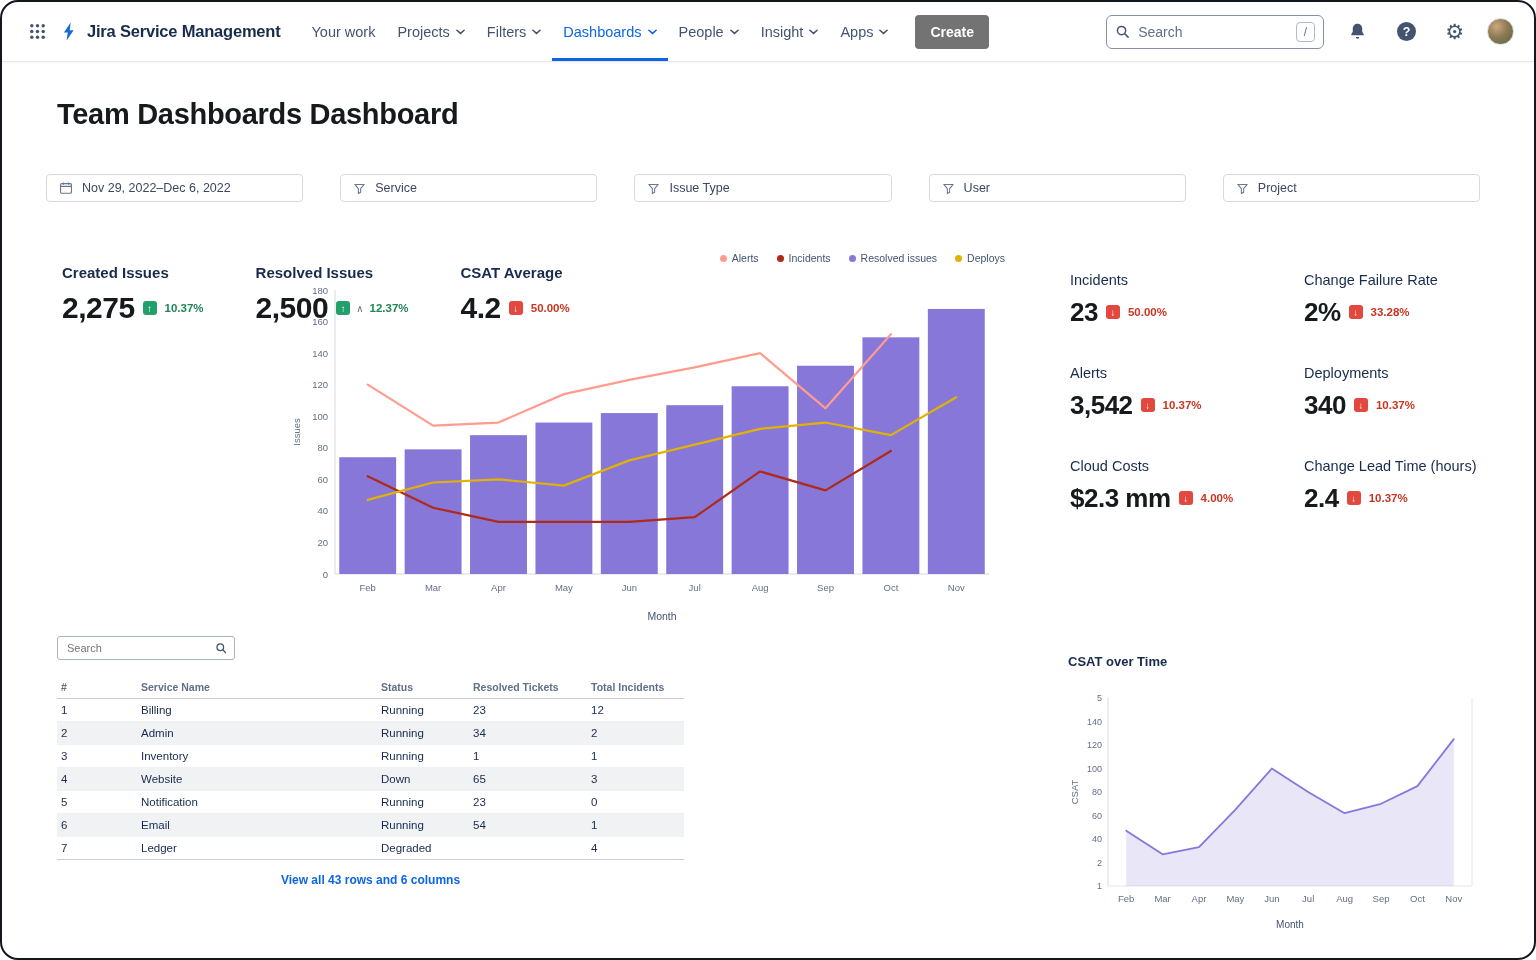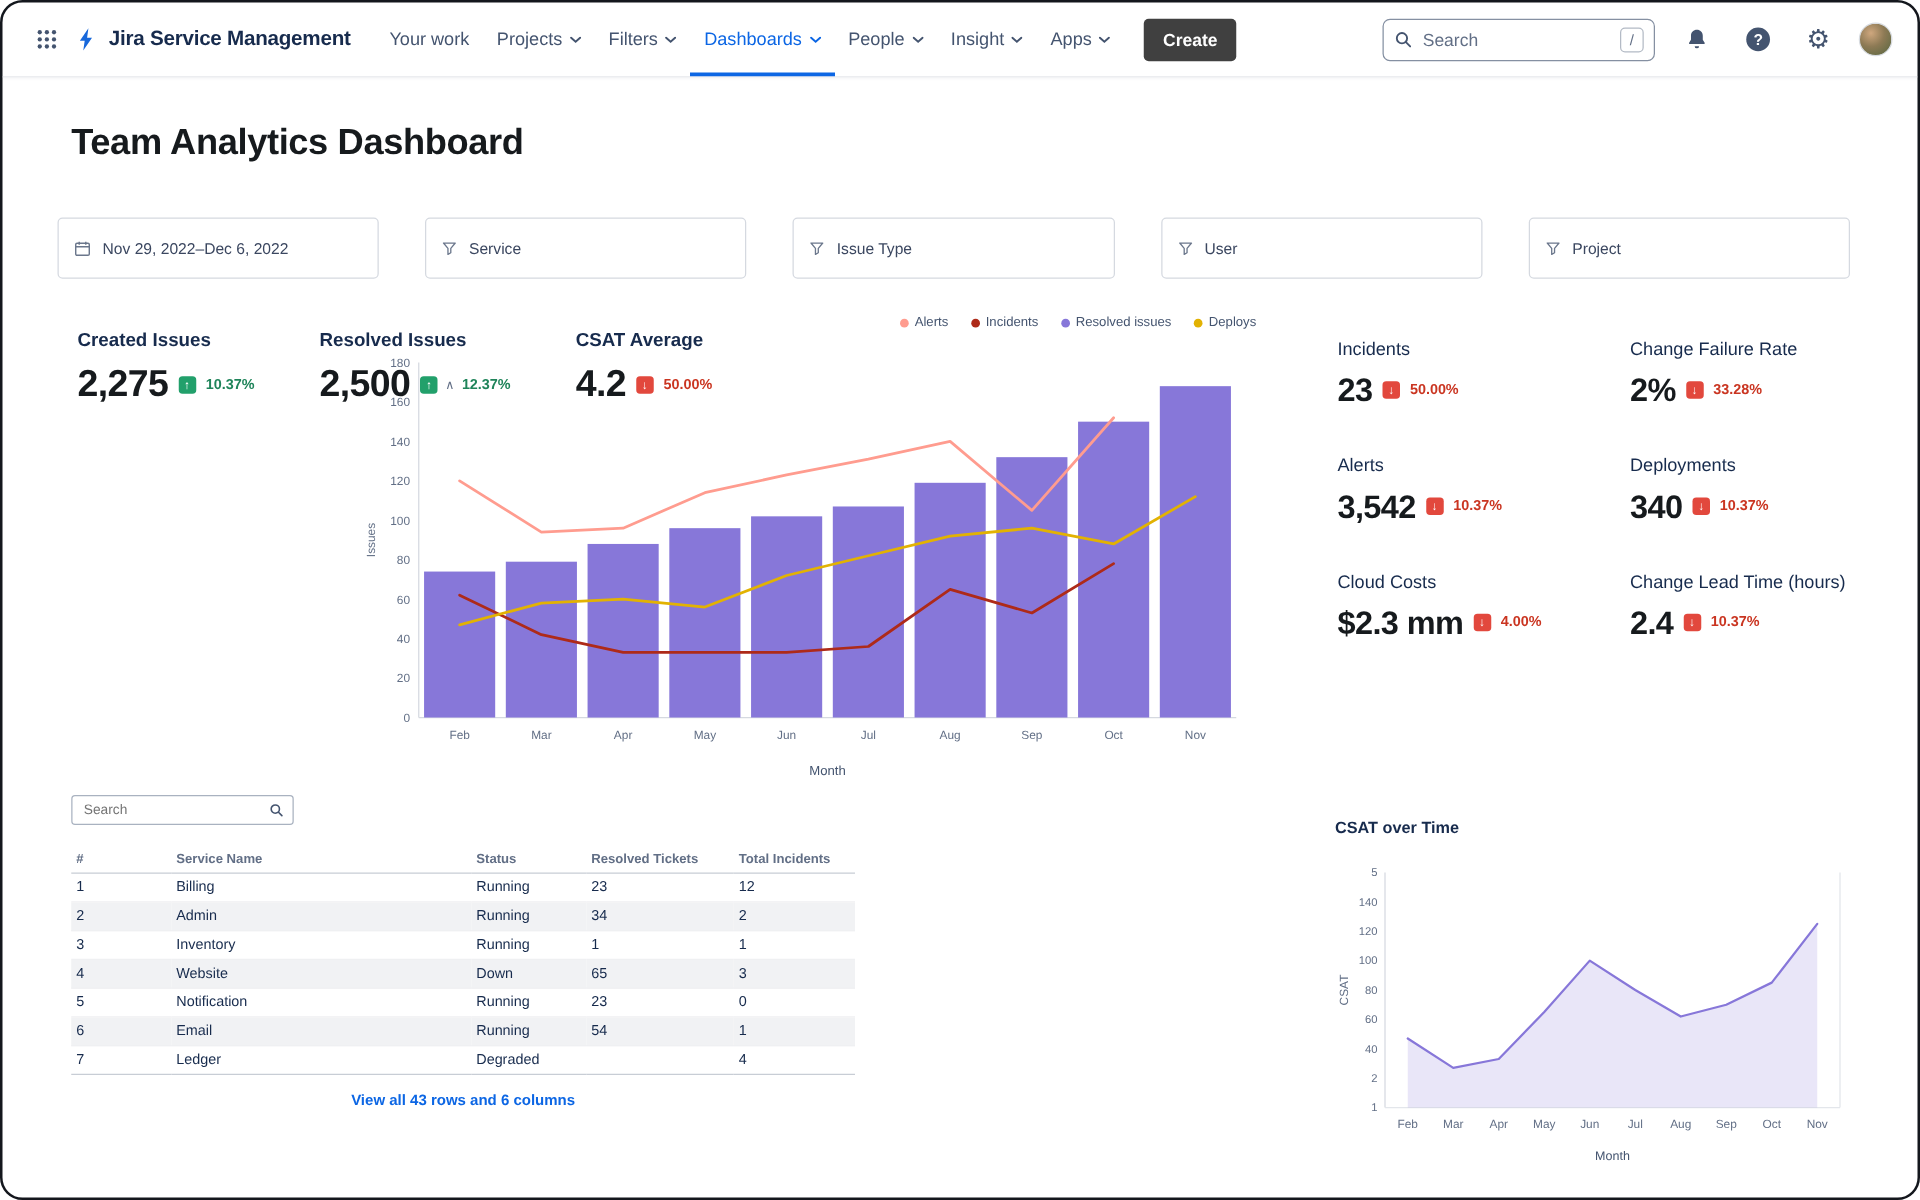--- a/index.html
+++ b/index.html
@@ -15,41 +15,41 @@
   .nav-left { display:flex; align-items:center; height:100%; }
   .icon-btn { background:none; border:none; padding:6px; cursor:pointer; color:#44546F;
               display:flex; align-items:center; }
   .logo { display:flex; align-items:center; gap:7px; margin:0 20px 0 6px; cursor:pointer; }
   .logo-text { font-size:16.5px; font-weight:700; color:#172B4D; letter-spacing:-.2px; }
   .nav-items { display:flex; height:100%; align-items:stretch; margin-right:6px; }
   .nav-item { display:flex; align-items:center; gap:6px; padding:0 11px; cursor:pointer;
               font-size:14.5px; font-weight:500; color:#44546F;
               border-bottom:3px solid transparent; border-top:3px solid transparent; }
   .nav-item.active { color:#0C66E4; border-bottom-color:#0C66E4; }
-  .create-btn { background:#404040; color:#fff; border:none; border-radius:4px;
+  .create-btn { background:#737373; color:#fff; border:none; border-radius:4px;
                 padding:9px 15px; font-size:14px; font-weight:600; cursor:pointer; margin-left:10px;
                 font-family:inherit; }
   .nav-right { display:flex; align-items:center; gap:17px; }
   .search-box { width:218px; height:34px; border:1.5px solid #8590A2; border-radius:6px;
                 display:flex; align-items:center; gap:8px; padding:0 8px; cursor:text; }
   .search-ph { color:#626F86; font-size:14px; flex:1; }
   .kbd { border:1px solid #B3BAC5; border-radius:4px; padding:0 7px; height:20px; line-height:19px;
          font-size:12px; color:#626F86; }
   .help-ic { width:19px; height:19px; border-radius:50%; background:#44546F; color:#fff;
              font-size:12.5px; font-weight:700; display:flex; align-items:center; justify-content:center; }
   .gear-ic { font-size:21px; color:#44546F; line-height:1; }
   .avatar { width:27px; height:27px; border-radius:50%;
             background:radial-gradient(circle at 35% 30%, #cfa77e 0%, #8d7a55 45%, #55663f 100%);
             border:1px solid #d7dbe0; cursor:pointer; }
 
   
   .page-title { position:absolute; left:55px; top:96px; margin:0; font-size:29px; font-weight:700;
                 color:#161A1D; letter-spacing:-.3px; }
   .filters { position:absolute; left:44px; right:54px; top:172px; display:flex; gap:37px; }
-  .filter-box { flex:1; height:49px; border:1px solid #D5D9E0; border-radius:4px; background:#fff;
+  .filter-box { flex:1; height:28px; border:1px solid #D5D9E0; border-radius:4px; background:#fff;
                 display:flex; align-items:center; gap:9px; padding:0 12px; cursor:pointer; }
   .f-label { font-size:12.5px; color:#3B4760; white-space:nowrap; }
 
   
   .kpi-left { position:absolute; left:60px; top:262px; display:flex; flex-direction:row; gap:52px; }
   .kpi-title { font-size:15px; font-weight:600; color:#172B4D; margin-bottom:12px; }
   .kpi-row { display:flex; align-items:center; gap:8px; }
   .kpi-value { font-size:30px; font-weight:700; color:#161A1D; line-height:1; letter-spacing:-.5px; }
   .badge { width:14px; height:14px; border-radius:3px; color:#fff; font-size:9.5px; font-weight:700;
            display:flex; align-items:center; justify-content:center; }
@@ -181,21 +181,21 @@
       <button class="icon-btn">
         <span class="help-ic">?</span>
       </button>
       <button class="icon-btn">
         <span class="gear-ic">⚙</span>
       </button>
       <div class="avatar"></div>
     </div>
   </header>
 
-  <h1 class="page-title">Team Analytics Dashboard</h1>
+  <h1 class="page-title">Team Dashboards Dashboard</h1>
 
   <div class="filters" id="filters-row">
       <div class="filter-box">
     <svg class="f-ic cal" viewBox="0 0 16 16" width="14" height="14">
       <rect x="1.8" y="3" width="12.4" height="11" rx="1.2" fill="none" stroke="#6B778C" stroke-width="1.3"></rect>
       <path d="M1.8 6.2h12.4M5 1.6v2.8M11 1.6v2.8" stroke="#6B778C" stroke-width="1.3" fill="none"></path>
     </svg>
 
     <span class="f-label">Nov 29, 2022–Dec 6, 2022</span>
   </div>

